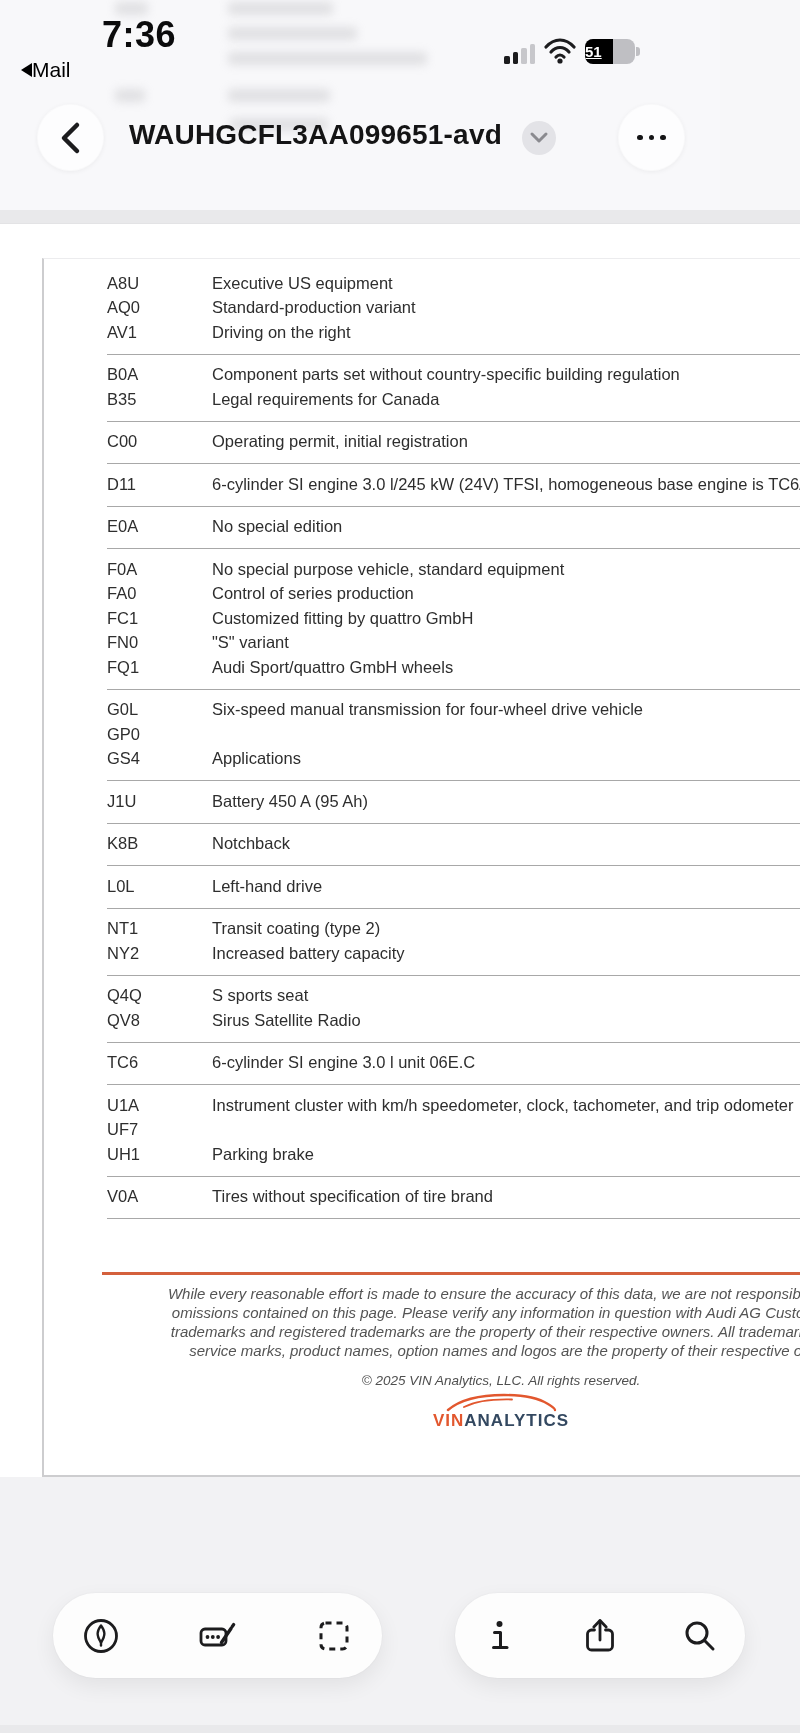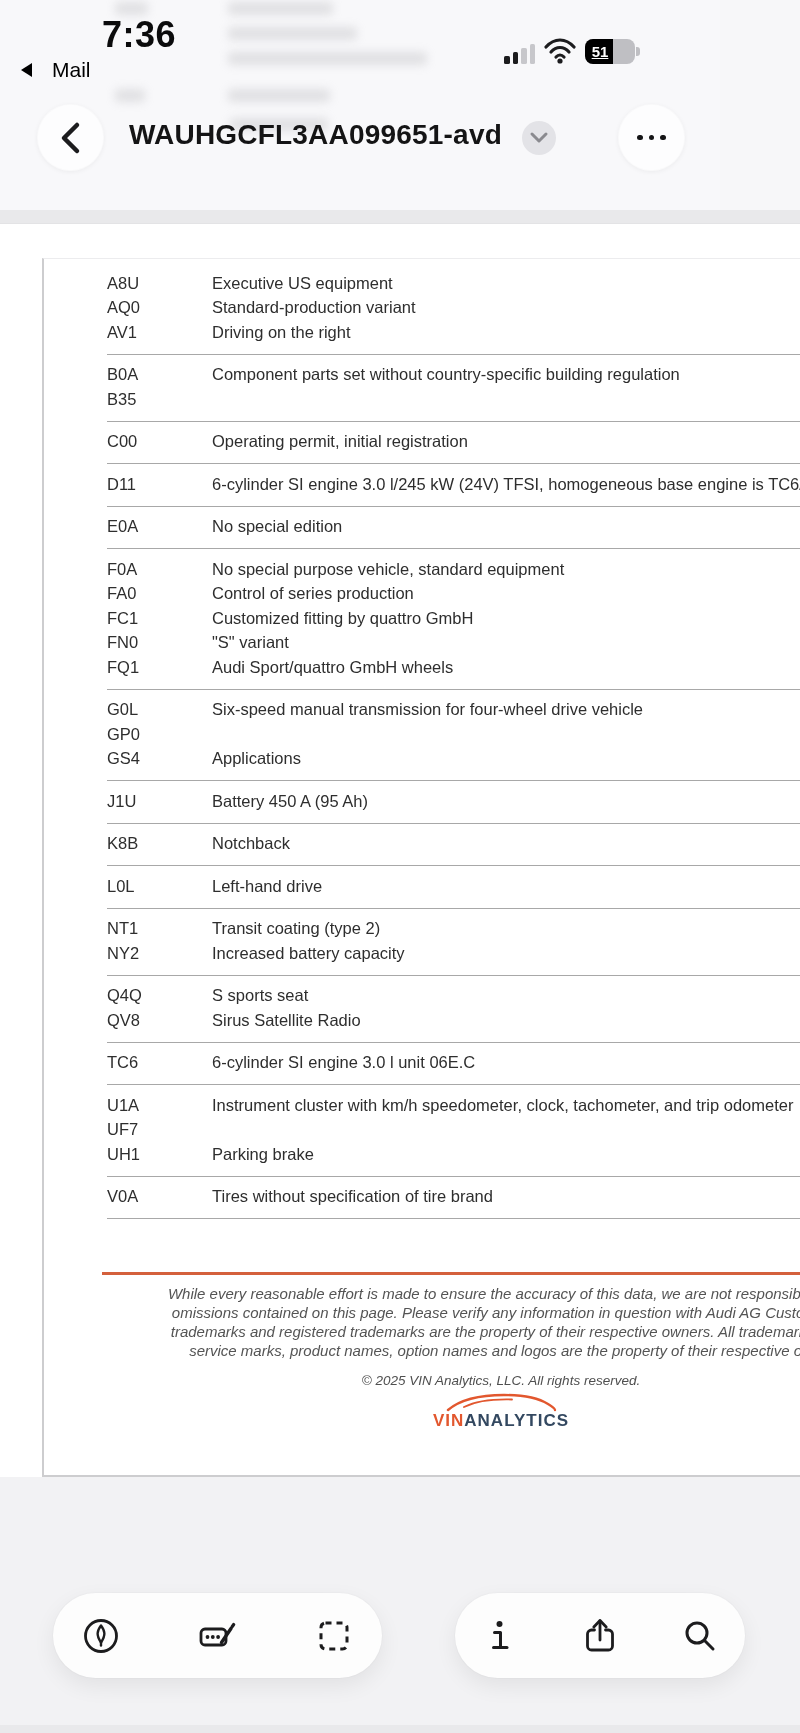--- a/index.html
+++ b/index.html
@@ -16,24 +16,24 @@
   .time{position:absolute;left:102px;top:14px;font-size:36px;font-weight:700;color:#0b0b0c;letter-spacing:.5px;}
   .status-icons{position:absolute;left:504px;top:38px;display:flex;align-items:flex-end;gap:9px;}
   .cellular{display:flex;align-items:flex-end;gap:3px;height:20px;}
   .cellular i{display:block;width:5.5px;border-radius:1.6px;background:#c7c7cb;}
   .cellular i:nth-child(1){height:8px;background:#1c1c1e;}
   .cellular i:nth-child(2){height:12px;background:#1c1c1e;}
   .cellular i:nth-child(3){height:16px;}
   .cellular i:nth-child(4){height:20px;}
   .battery{position:relative;width:50px;height:25px;border-radius:8px;background:#bfbfc3;overflow:hidden;}
   .battery .fill{position:absolute;left:0;top:0;bottom:0;width:28px;background:#000;}
-  .battery .pct{position:absolute;left:0;top:0;width:30px;height:25px;line-height:25px;text-align:center;color:#fff;font-size:15px;font-weight:700;text-decoration:underline;}
+  .battery .pct{position:absolute;left:0;top:0;width:30px;height:25px;line-height:25px;text-align:left;color:#fff;font-size:15px;font-weight:700;text-decoration:underline;}
   .battery-nub{width:3.5px;height:9px;background:#bfbfc3;border-radius:0 3px 3px 0;align-self:center;margin-left:1px;}
   .batt-wrap{display:flex;align-items:center;}
-  .mail-back{position:absolute;left:21px;top:58px;display:flex;align-items:center;gap:20px;color:#000;font-size:21px;font-weight:500;}
+  .mail-back{position:absolute;left:21px;top:58px;display:flex;align-items:center;gap:0;color:#000;font-size:21px;font-weight:500;}
   .tri-left{width:0;height:0;border-top:7px solid transparent;border-bottom:7px solid transparent;border-right:11px solid #000;}
   
   .circle-btn{position:absolute;width:67px;height:67px;border-radius:50%;background:#fdfdfe;box-shadow:0 1px 5px rgba(0,0,0,.05), inset 0 0 0 1px rgba(0,0,0,.015);display:flex;align-items:center;justify-content:center;}
   .back-btn{left:37px;top:104px;}
   .more-btn{left:618px;top:104px;}
   .doc-title{position:absolute;left:129px;top:119px;font-size:28px;font-weight:700;color:#141415;letter-spacing:.2px;white-space:nowrap;}
   .title-drop{position:absolute;left:522px;top:121px;width:34px;height:34px;border-radius:50%;background:#e3e3e7;display:flex;align-items:center;justify-content:center;}
   .dots{display:flex;gap:6px;}
   .dots i{width:5.5px;height:5.5px;border-radius:50%;background:#141416;display:block;}
   .hdr-divider{position:absolute;left:0;top:210px;width:800px;height:13px;background:#e9e9eb;border-bottom:1px solid #e3e3e5;}
@@ -159,20 +159,21 @@
           </div>
         </div>
         <div class="sep"></div>
         <div class="code-group">
           <div class="code-row">
             <span class="code">B0A</span>
             <span class="desc">Component parts set without country-specific building regulation</span>
           </div>
           <div class="code-row">
             <span class="code">B35</span>
+            <span class="desc">Legal requirements for Canada</span>
           </div>
         </div>
         <div class="sep"></div>
         <div class="code-group">
           <div class="code-row">
             <span class="code">C00</span>
             <span class="desc">Operating permit, initial registration</span>
           </div>
         </div>
         <div class="sep"></div>

